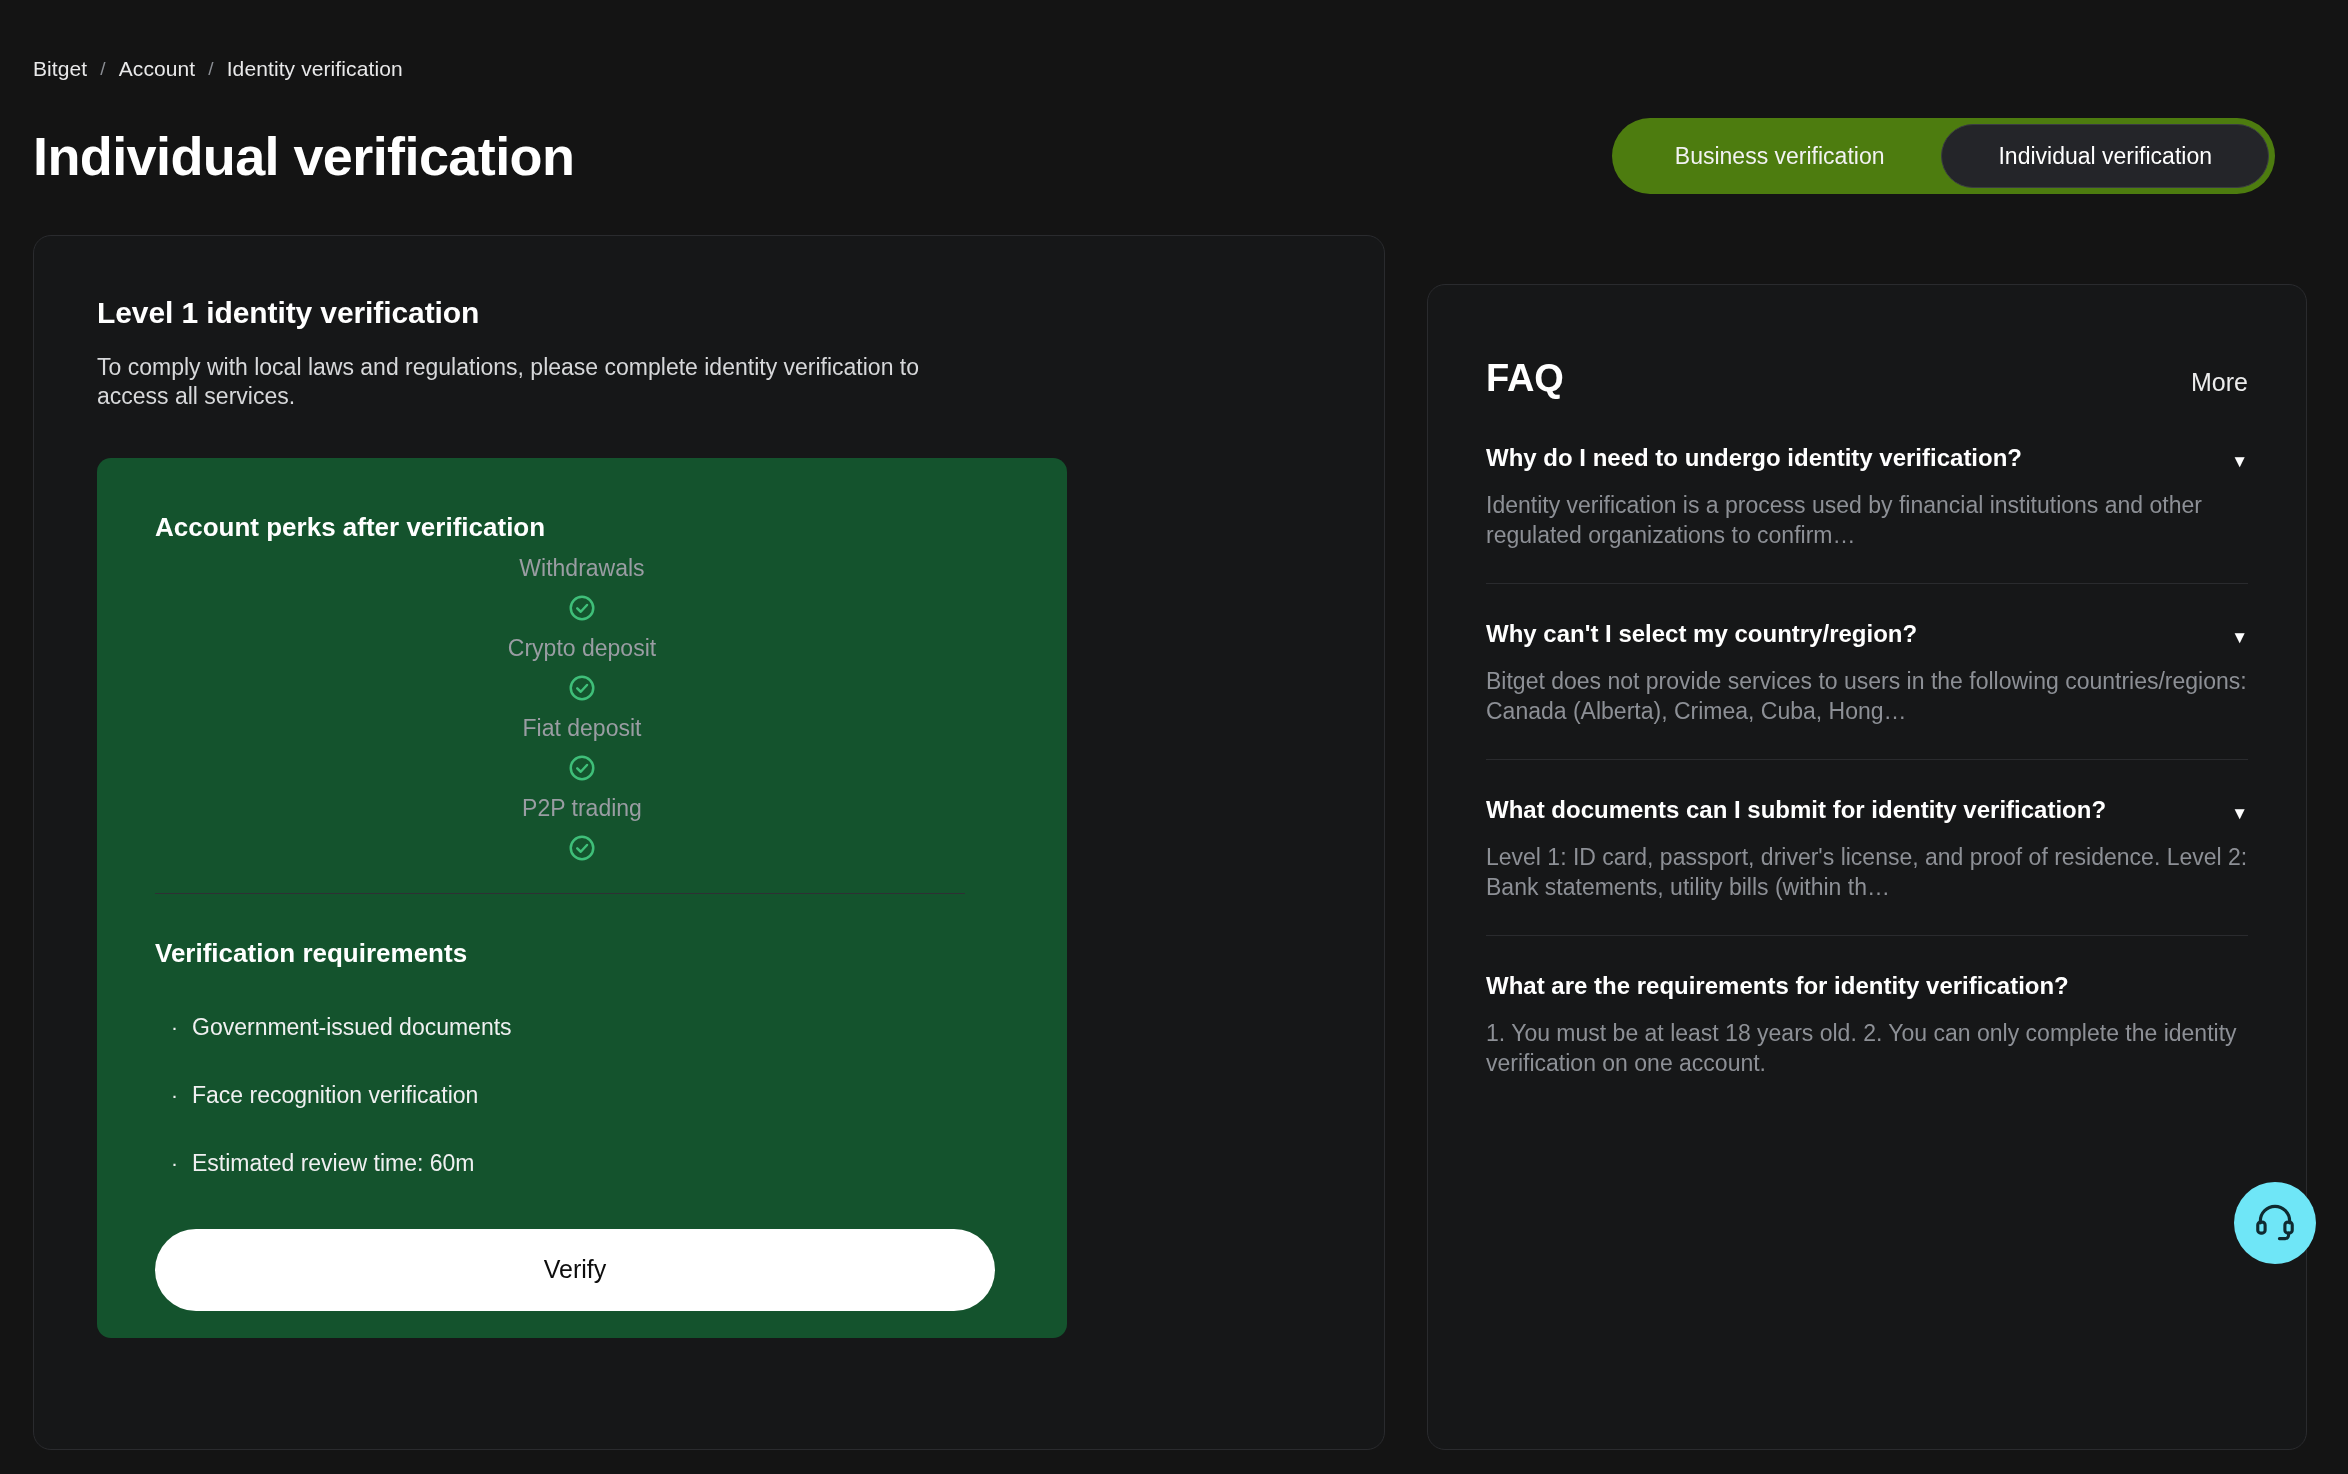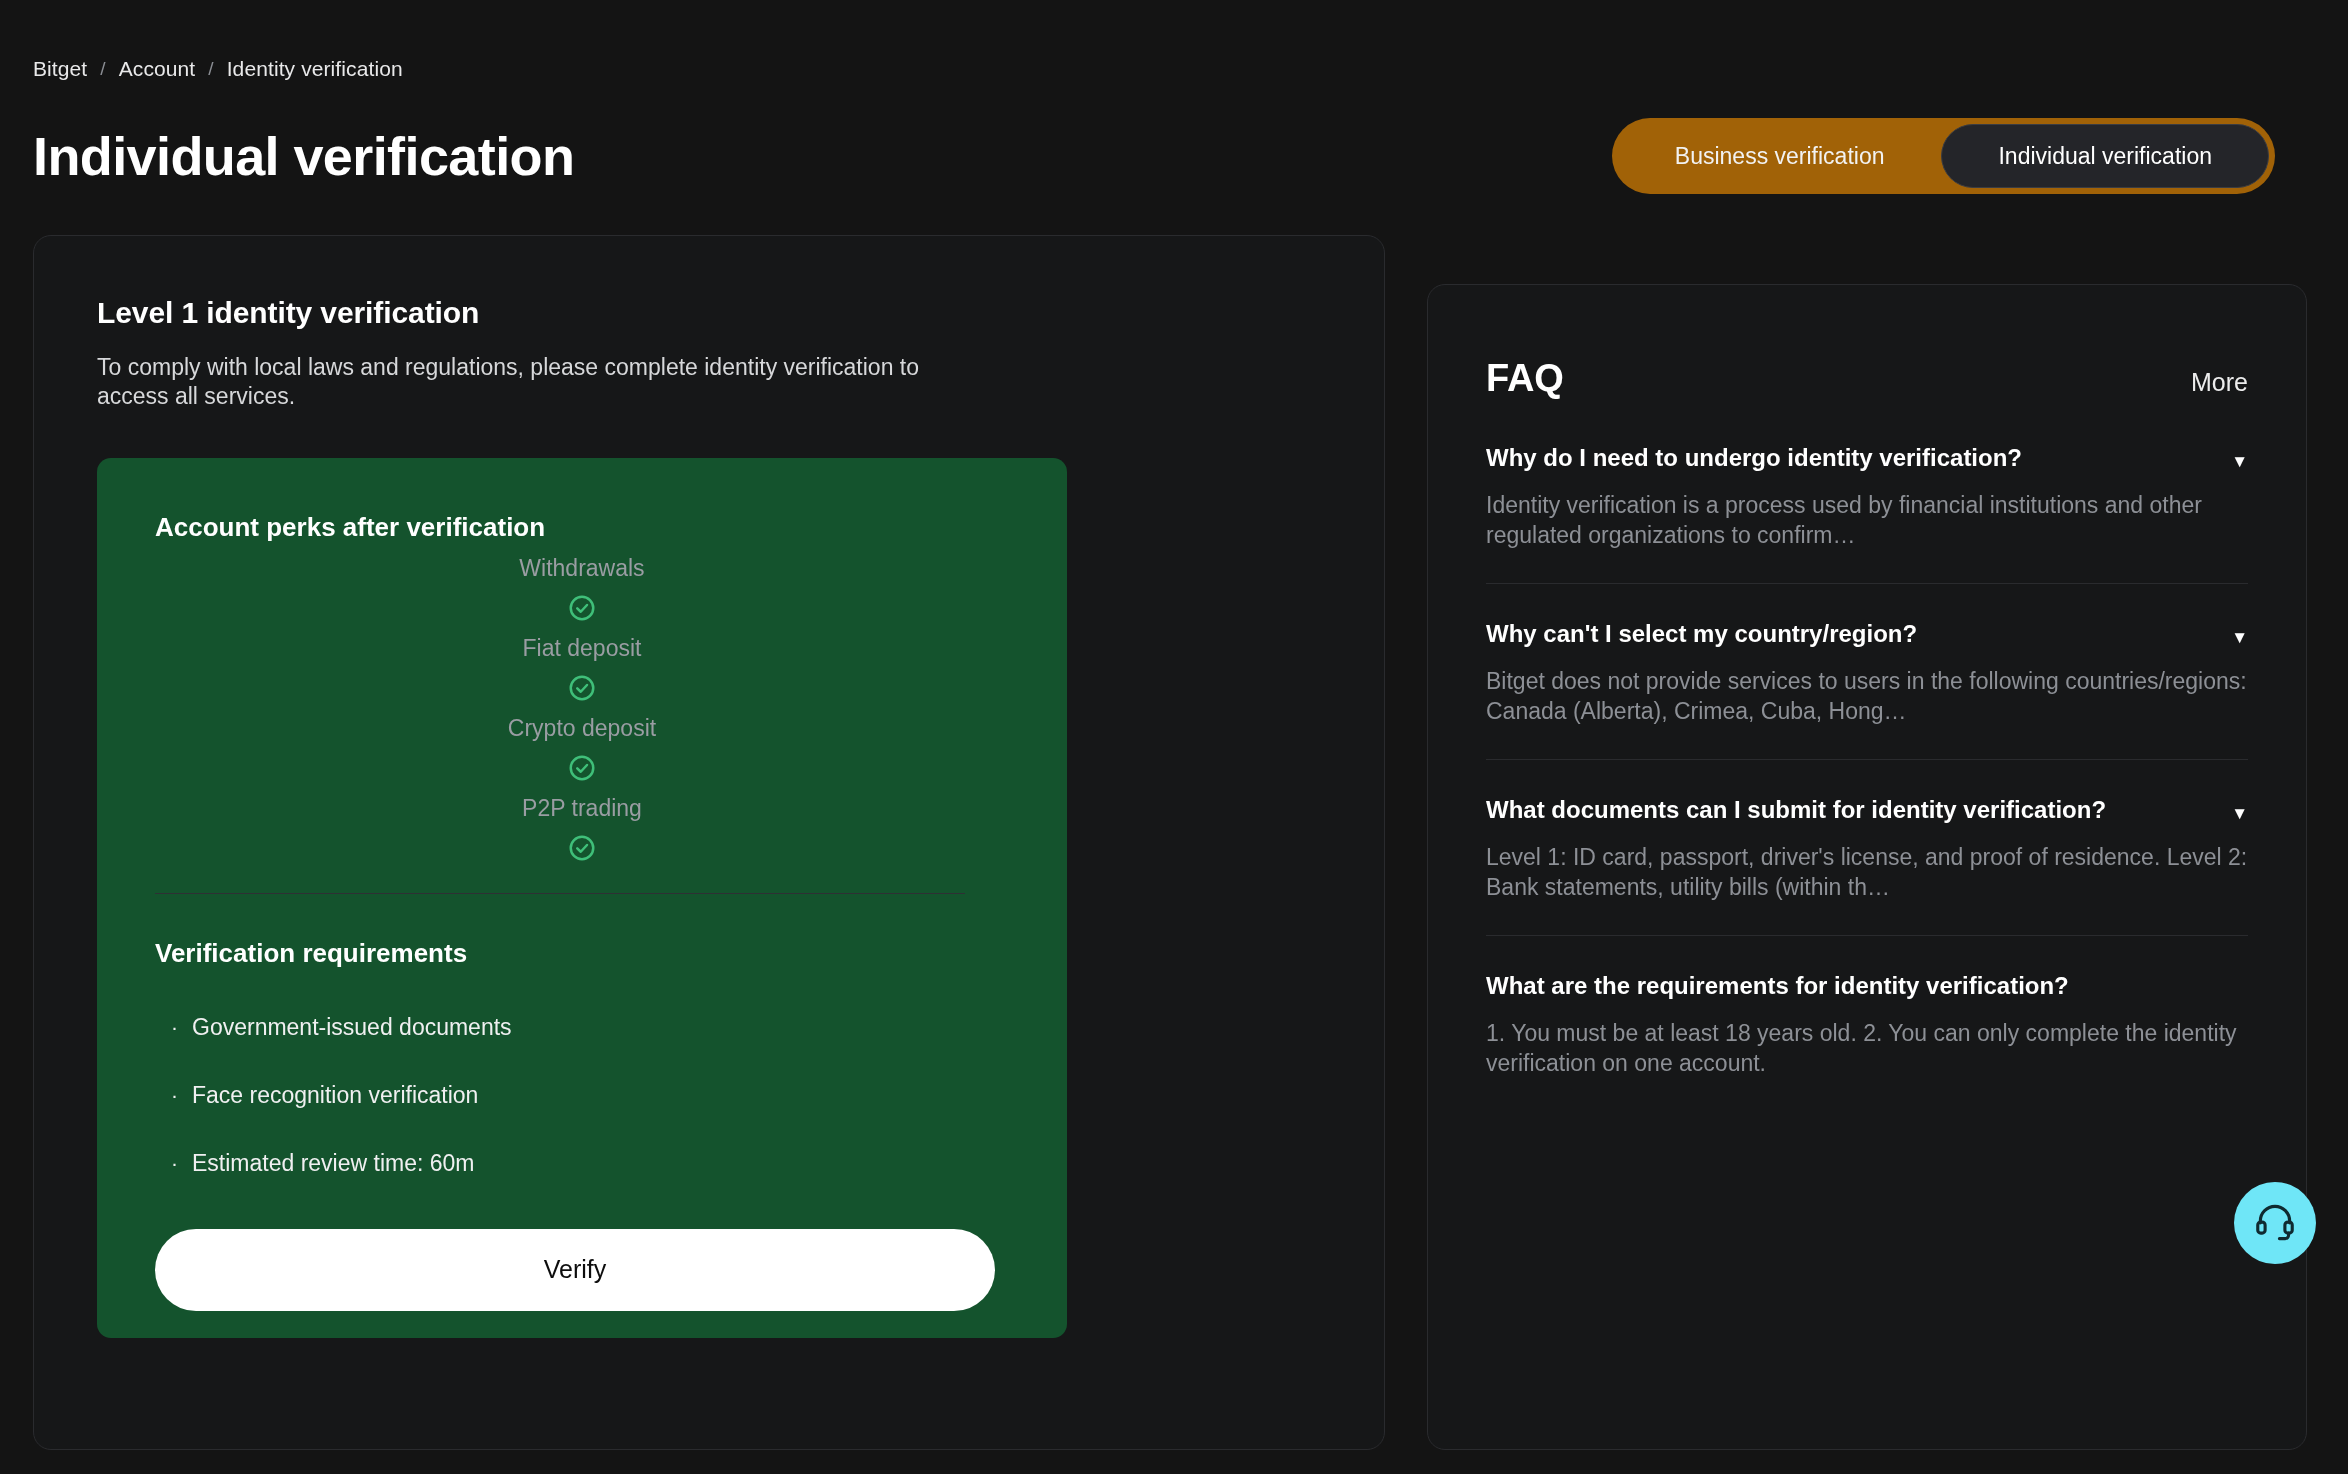--- a/index.html
+++ b/index.html
@@ -45,21 +45,21 @@
     font-size: 54px;
     font-weight: 700;
     color: #ffffff;
     letter-spacing: -0.6px;
     line-height: 1.05;
   }
 
   .segmented {
     display: flex;
     align-items: center;
-    background: #a16207;
+    background: #4d7c0f;
     border-radius: 46px;
     padding: 6px;
     height: 76px;
     margin-right: 40px;
   }
   .seg-btn {
     height: 64px;
     padding: 0 56px;
     display: flex;
     align-items: center;
@@ -290,31 +290,31 @@
           <span class="perk-label">Withdrawals</span>
           <span>
             <svg class="check-icon" viewBox="0 0 24 24" fill="none" stroke="#3fbf79" stroke-width="2" stroke-linecap="round" stroke-linejoin="round">
               <circle cx="12" cy="12" r="9"></circle>
                 <polyline points="8.2,12.3 11,15 16,9.6"></polyline>
             </svg>
           </span>
         </div>
 
         <div class="perk-row">
-          <span class="perk-label">Fiat deposit</span>
+          <span class="perk-label">Crypto deposit</span>
           <span>
             <svg class="check-icon" viewBox="0 0 24 24" fill="none" stroke="#3fbf79" stroke-width="2" stroke-linecap="round" stroke-linejoin="round">
               <circle cx="12" cy="12" r="9"></circle>
                 <polyline points="8.2,12.3 11,15 16,9.6"></polyline>
             </svg>
           </span>
         </div>
 
         <div class="perk-row">
-          <span class="perk-label">Crypto deposit</span>
+          <span class="perk-label">Fiat deposit</span>
           <span>
             <svg class="check-icon" viewBox="0 0 24 24" fill="none" stroke="#3fbf79" stroke-width="2" stroke-linecap="round" stroke-linejoin="round">
               <circle cx="12" cy="12" r="9"></circle>
                 <polyline points="8.2,12.3 11,15 16,9.6"></polyline>
             </svg>
           </span>
         </div>
 
         <div class="perk-row">
           <span class="perk-label">P2P trading</span>

